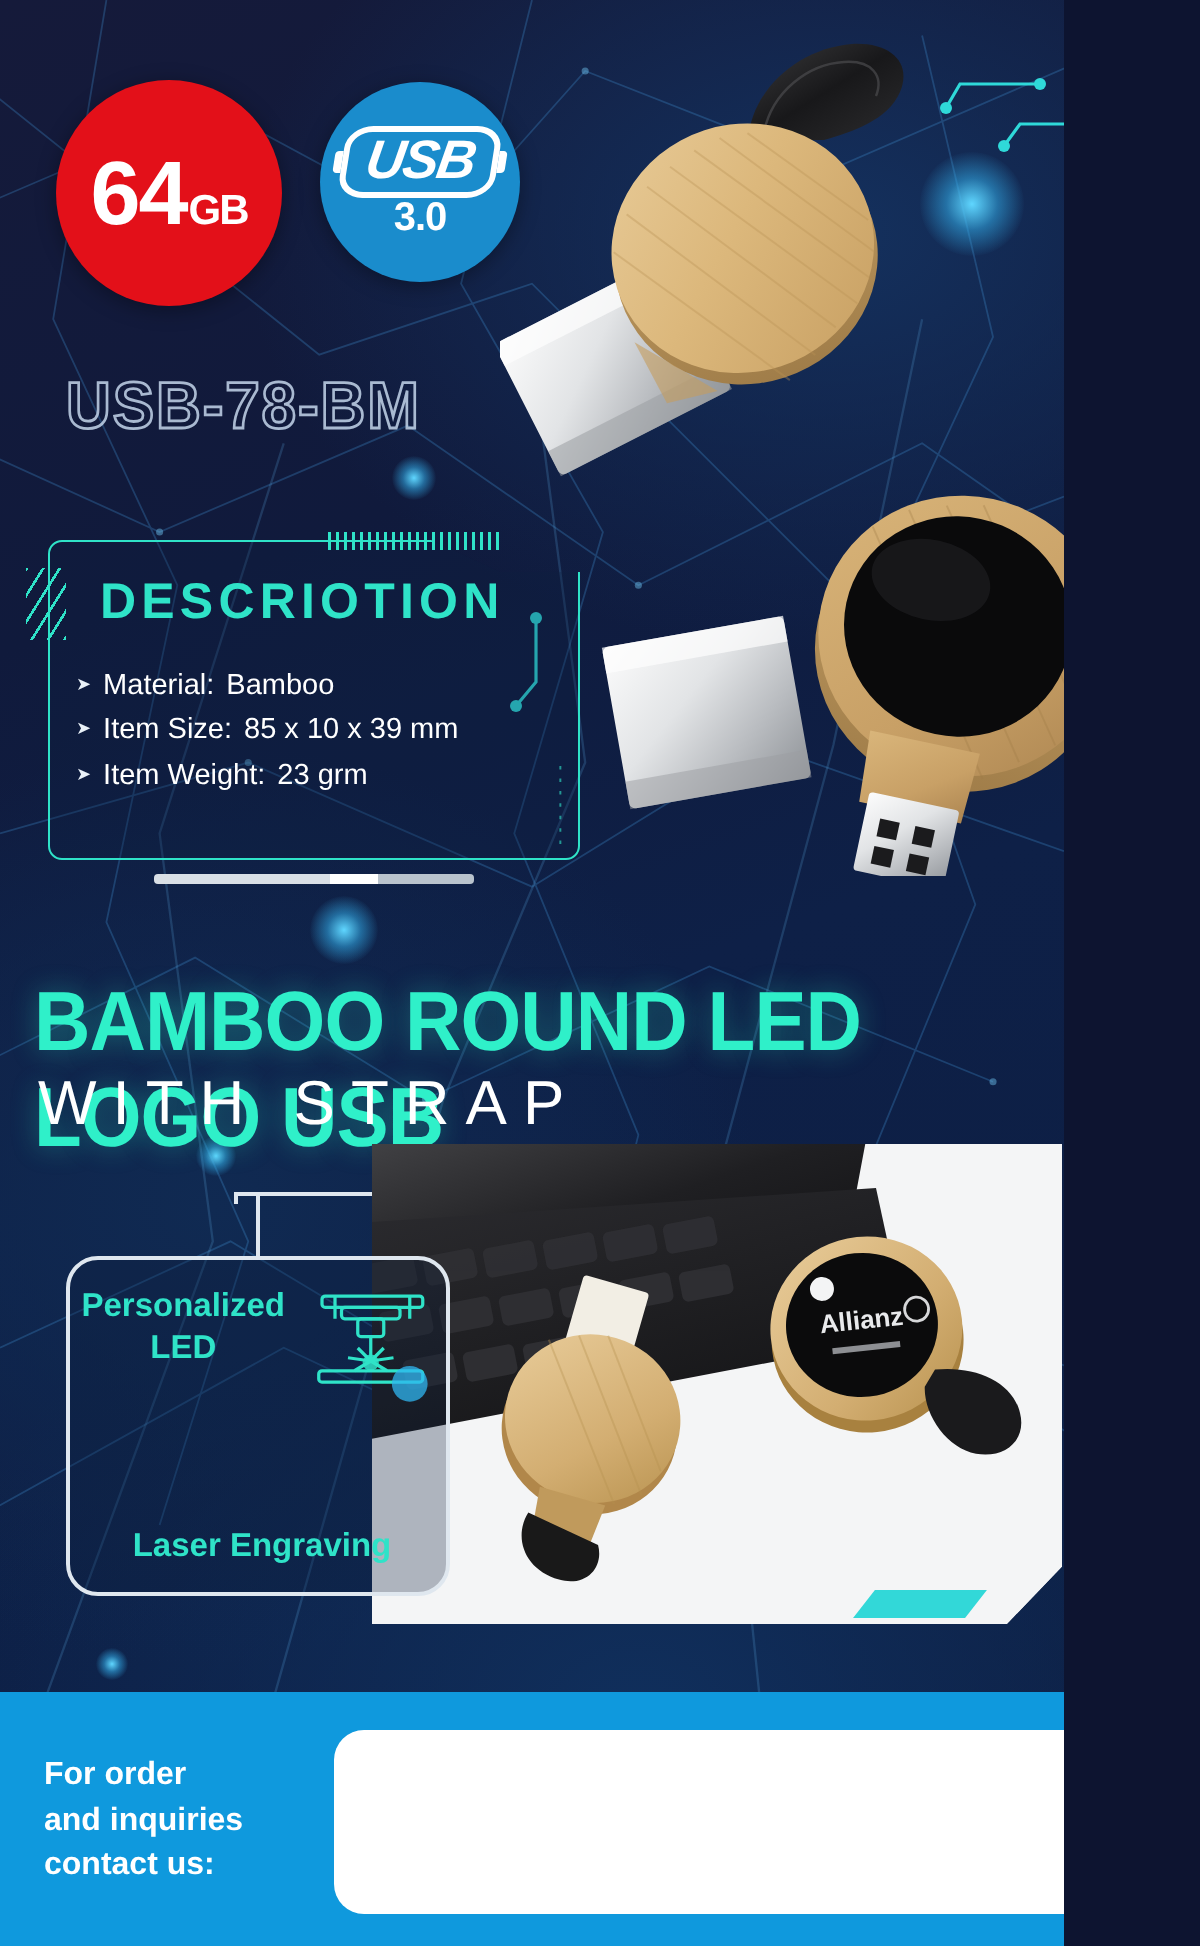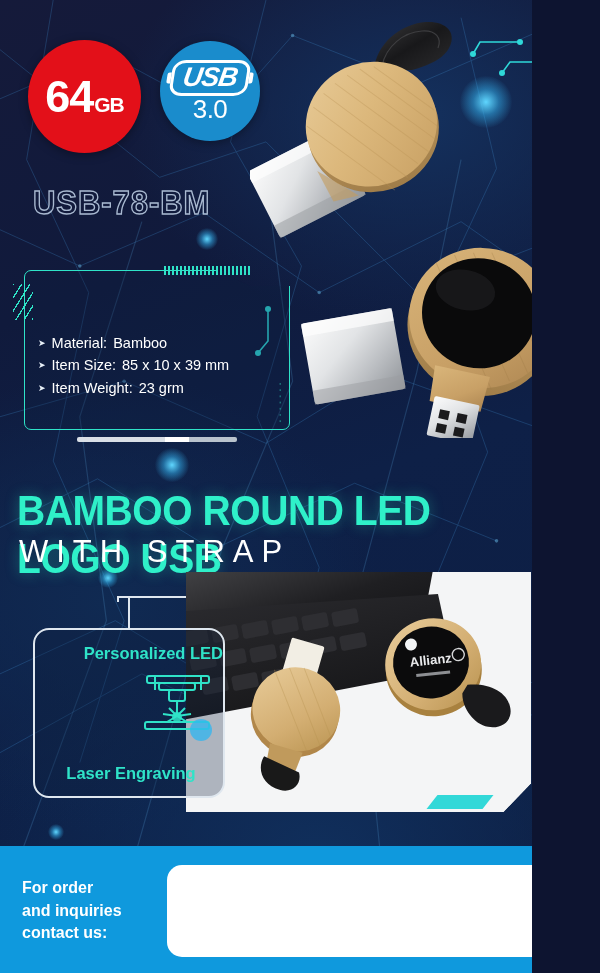--- a/index.html
+++ b/index.html
@@ -58,21 +58,21 @@
   .usb-plaque .usb-word {
     font-size:27px; font-weight:bold; font-style:italic;
     letter-spacing:-1px; color:#fff;
   }
   .usb-plaque::before, .usb-plaque::after {
     content:""; position:absolute; background:#fff;
     width:4px; height:11px; top:50%; transform:translateY(-50%);
   }
   .usb-plaque::before { left:-7px; border-radius:2px 0 0 2px; }
   .usb-plaque::after  { right:-7px; border-radius:0 2px 2px 0; }
-  #badge-usb .usb-ver { font-size:26px; font-weight:normal; margin-top:0; letter-spacing:-.5px; }
+  #badge-usb .usb-ver { font-size:20px; font-weight:bold; margin-top:0; letter-spacing:-.5px; }
 
   
   #model-code {
     position:absolute; left:33px; top:184px;
     font-size:33px; font-weight:bold; letter-spacing:1px;
     color:transparent;
     -webkit-text-stroke:1.4px rgba(196,214,235,.85);
     font-family:"Liberation Sans Narrow","Liberation Sans",sans-serif;
     transform:scaleX(.94); transform-origin:left center;
   }
@@ -121,21 +121,21 @@
   }
   #subheadline {
     position:absolute; left:19px; top:534px;
     color:#fff; font-size:31px; font-weight:normal; letter-spacing:8px;
   }
 
   
   #led-box {
     position:absolute; left:33px; top:628px; width:192px; height:170px;
     border:2.5px solid #dfe7ef; border-radius:16px;
-    display:flex; flex-direction:column; align-items:flex-end;
+    display:flex; flex-direction:row; align-items:flex-start;
     background:rgba(13,30,60,.30);
   }
   #led-title {
     margin-top:13px; color:#2fe3c8; font-size:16.5px;
     font-weight:bold; text-align:center; line-height:1.25;
   }
   #laser-icon { margin-top:6px; }
   #led-caption {
     position:absolute; bottom:13px; left:4px; right:0;
     text-align:center; color:#2fe3c8; font-size:16.5px; font-weight:bold;
@@ -351,20 +351,21 @@
       <rect x="56" y="296" width="92" height="82" rx="3" fill="url(#metal)"></rect>
       <rect x="56" y="296" width="92" height="13" fill="#fdfdfd" opacity=".7"></rect>
       <rect x="56" y="364" width="92" height="14" fill="#9b9ea2" opacity=".5"></rect>
     </g>
   </svg>
 
   <div id="desc-panel">
     <div class="desc-border"></div>
     <div class="desc-hatch"></div>
     <div class="desc-ticks"></div>
+    <div id="desc-title">DESCRIOTION</div>
     <div id="desc-list">
       <div class="desc-item">
         <span class="desc-arrow">➤</span>
         <span class="desc-label">Material:</span>
         <span class="desc-value">Bamboo</span>
       </div>
       <div class="desc-item">
         <span class="desc-arrow">➤</span>
         <span class="desc-label">Item Size:</span>
         <span class="desc-value">85 x 10 x 39 mm</span>

